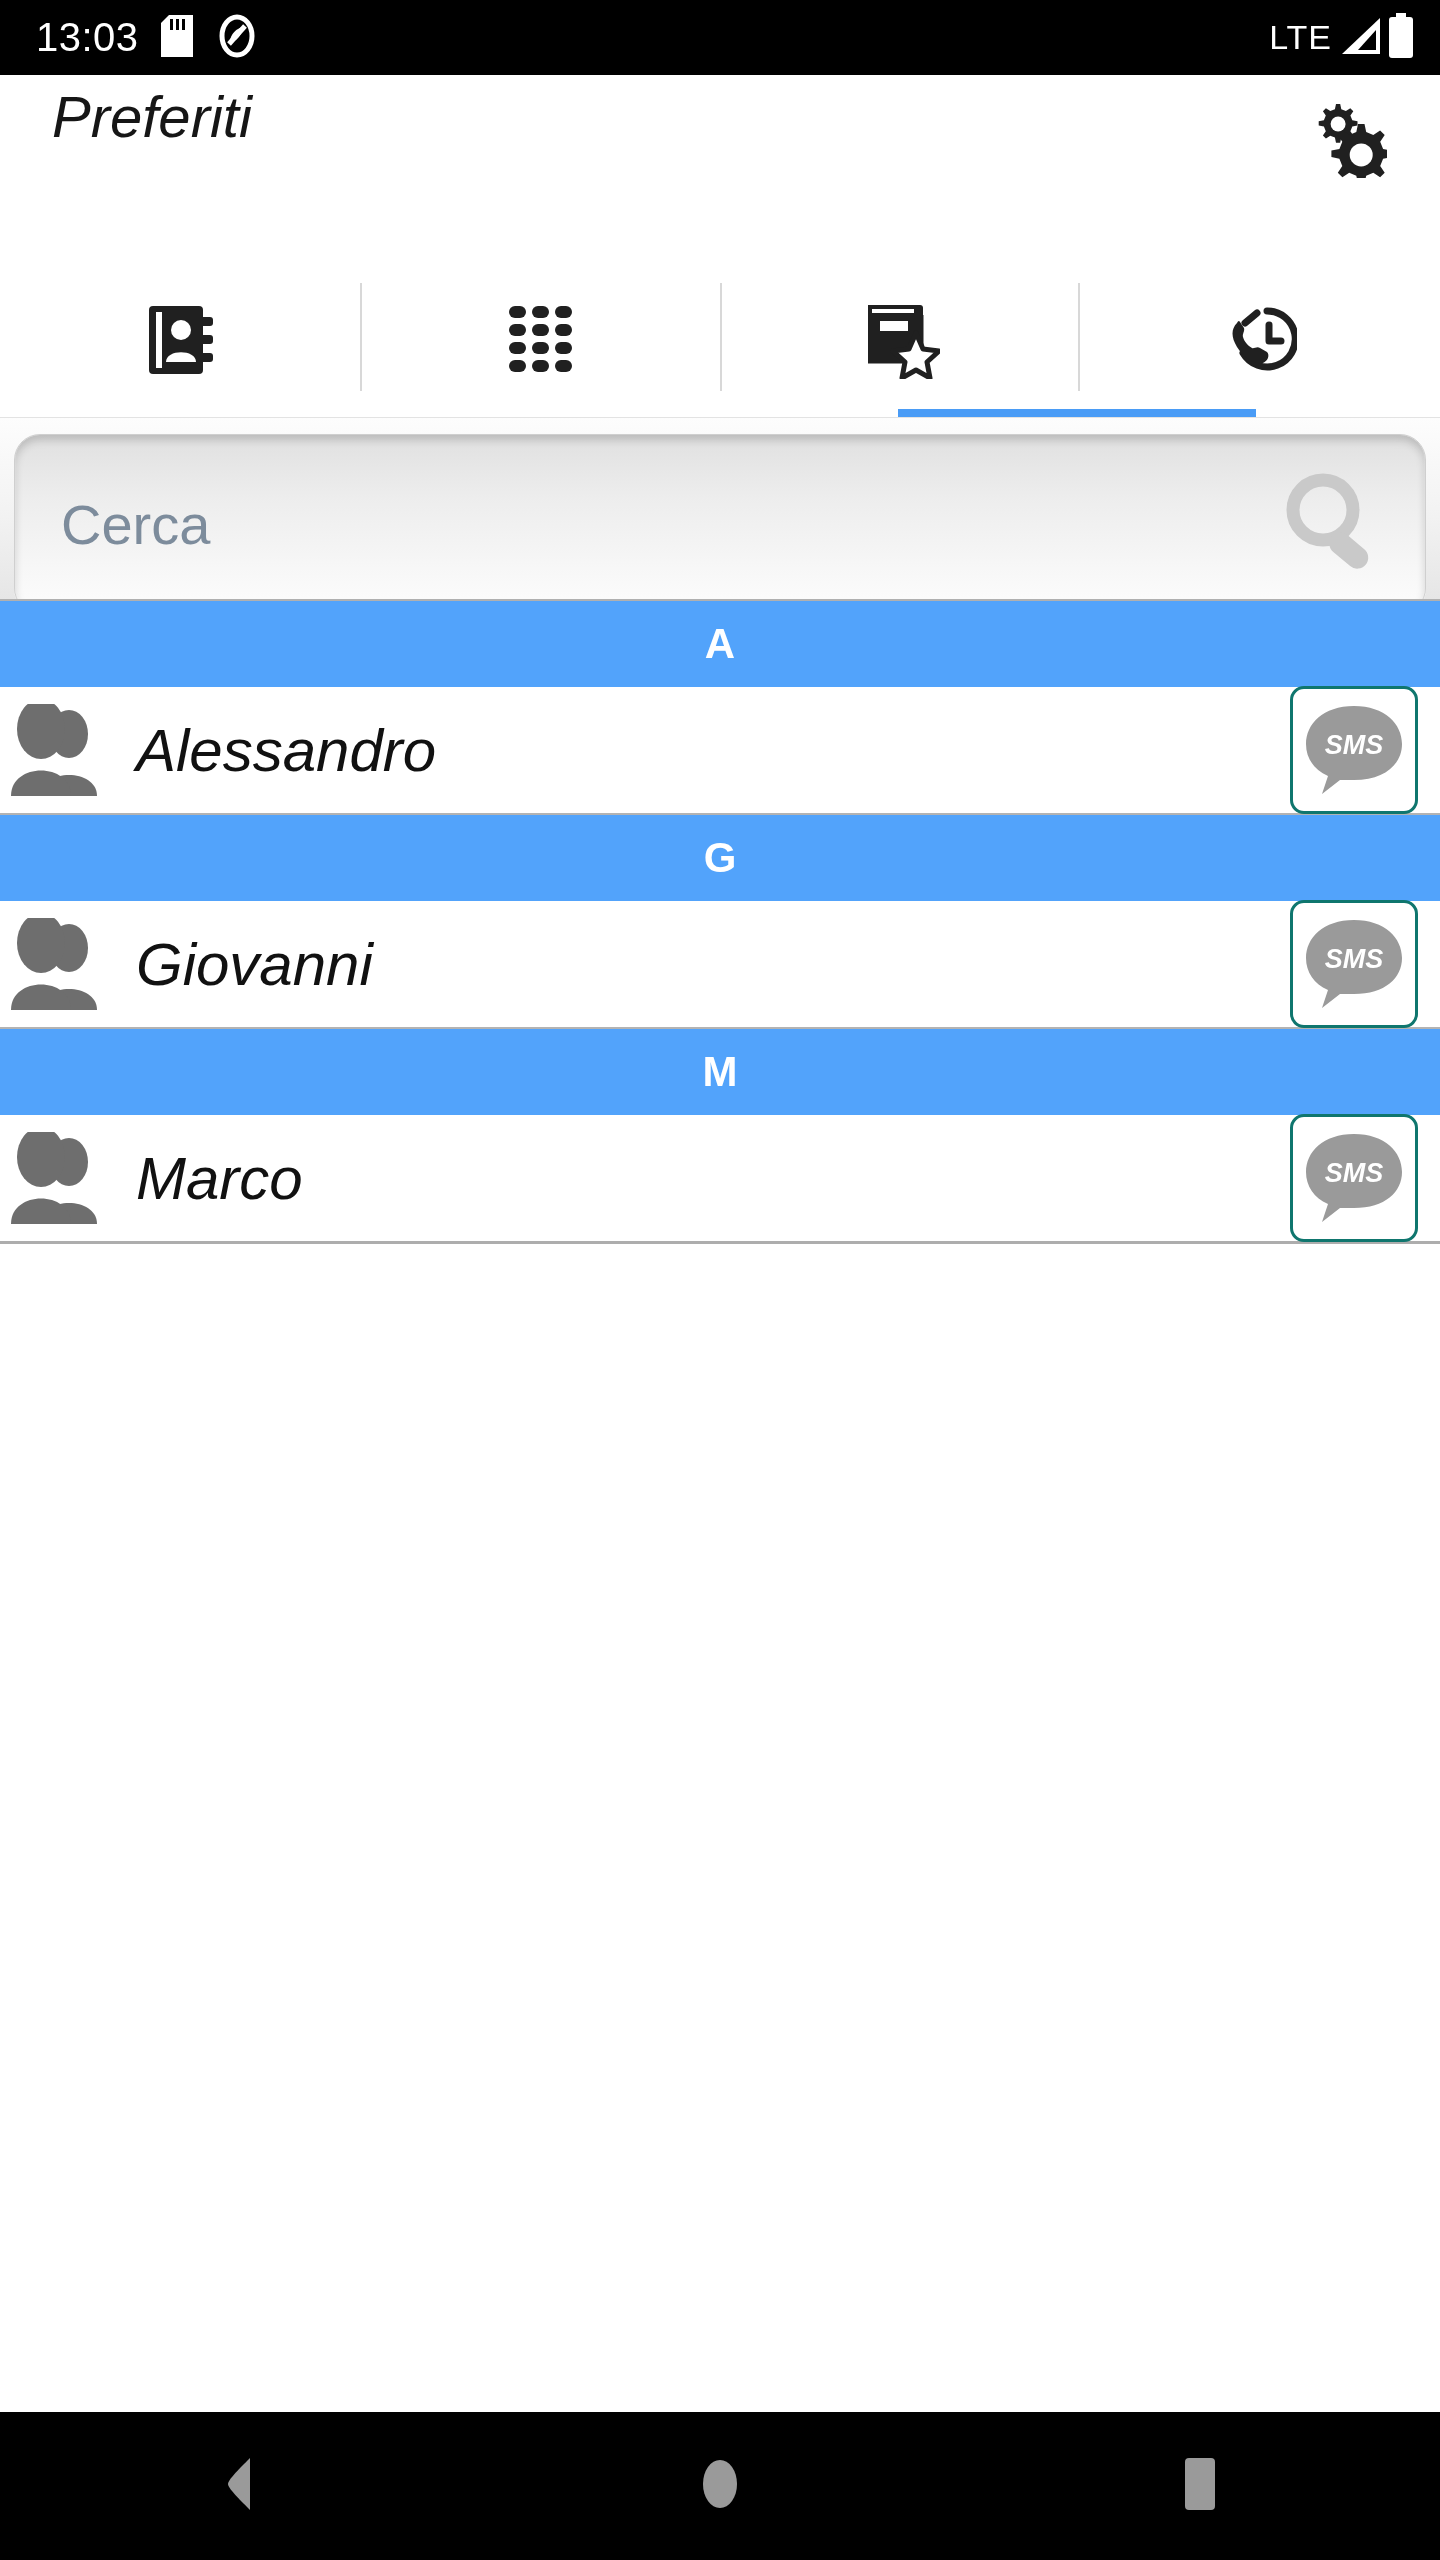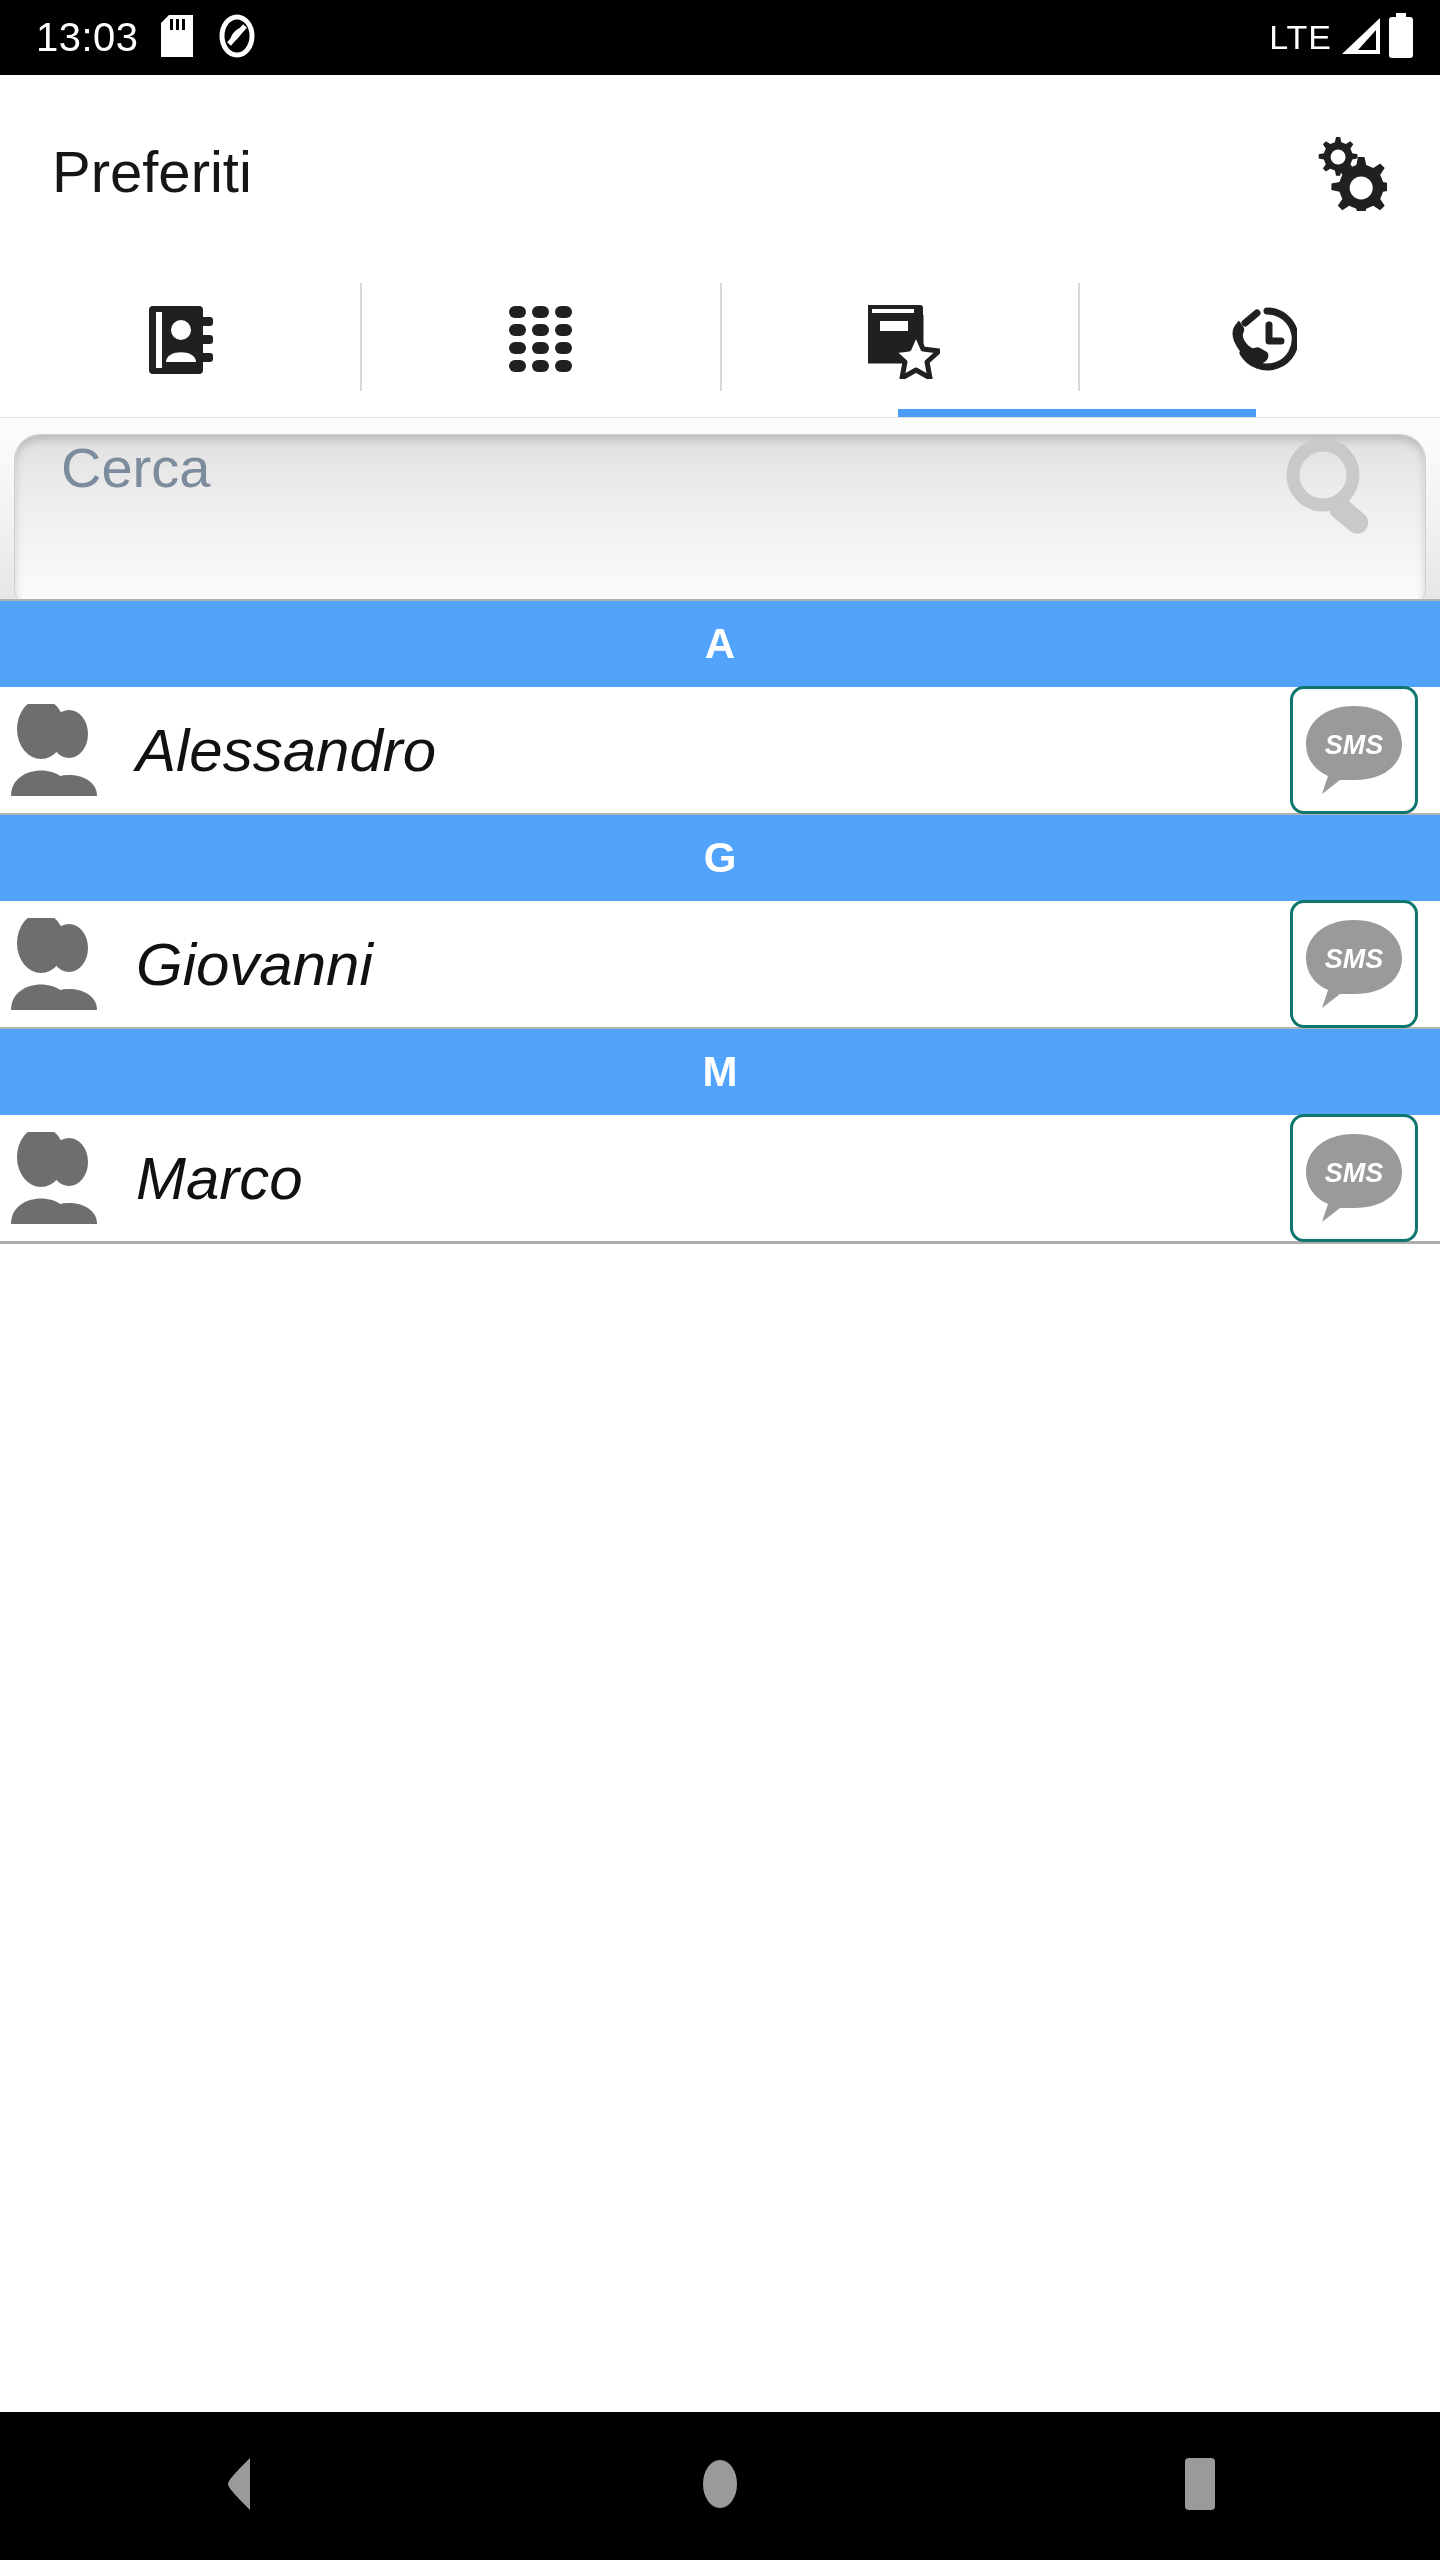--- a/index.html
+++ b/index.html
@@ -18,22 +18,23 @@
     padding:0 26px 0 36px;
   }
   .sb-left{ display:flex; align-items:center; gap:22px; }
   .sb-right{ display:flex; align-items:center; gap:4px; }
   .sb-clock{ font-size:40px; letter-spacing:0.5px; font-weight:400; }
   .sb-lte{ font-size:34px; letter-spacing:1px; }
 
   
   .appbar{
     height:192px; background:#ffffff;
-    display:flex; align-items:center; justify-content:space-between;
-    padding:0 40px 0 52px;
+    display:flex; align-items:flex-start; justify-content:space-between;
+    padding:8px 40px 0 52px;
+    font-style:italic;
   }
   .app-title{ font-size:58px; color:#161616; font-weight:400; }
   .gear-btn{ width:110px; height:110px; display:flex; align-items:center; justify-content:center; }
 
   
   .tabbar{
     height:150px; background:#ffffff;
     display:flex; position:relative;
   }
   .tab{
@@ -59,21 +60,21 @@
     background:linear-gradient(180deg,#fdfdfd 0%,#f2f2f2 55%,#e6e6e6 100%);
     border-top:1px solid #e3e3e3;
   }
   .search-field{
     height:180px; border-radius:26px;
     background:linear-gradient(180deg,#e0e0e0 0%,#ededed 35%,#f7f7f7 75%,#fdfdfd 100%);
     border:1px solid #cfcfcf;
     box-shadow: inset 0 5px 9px rgba(0,0,0,0.17),
                 inset 0 -2px 2px rgba(255,255,255,0.9),
                 0 1px 0 rgba(255,255,255,0.95);
-    display:flex; align-items:flex-start; justify-content:space-between;
+    display:flex; align-items:center; justify-content:space-between;
     padding:0 36px 0 46px;
   }
   .search-placeholder{ font-size:56px; color:#7d8c9c; }
 
   
   .list{ background:#ffffff; }
   .sec-head{
     height:88px; background:#52a3fb;
     display:flex; align-items:center; justify-content:center;
     border-top:2px solid #b3b3b3;

